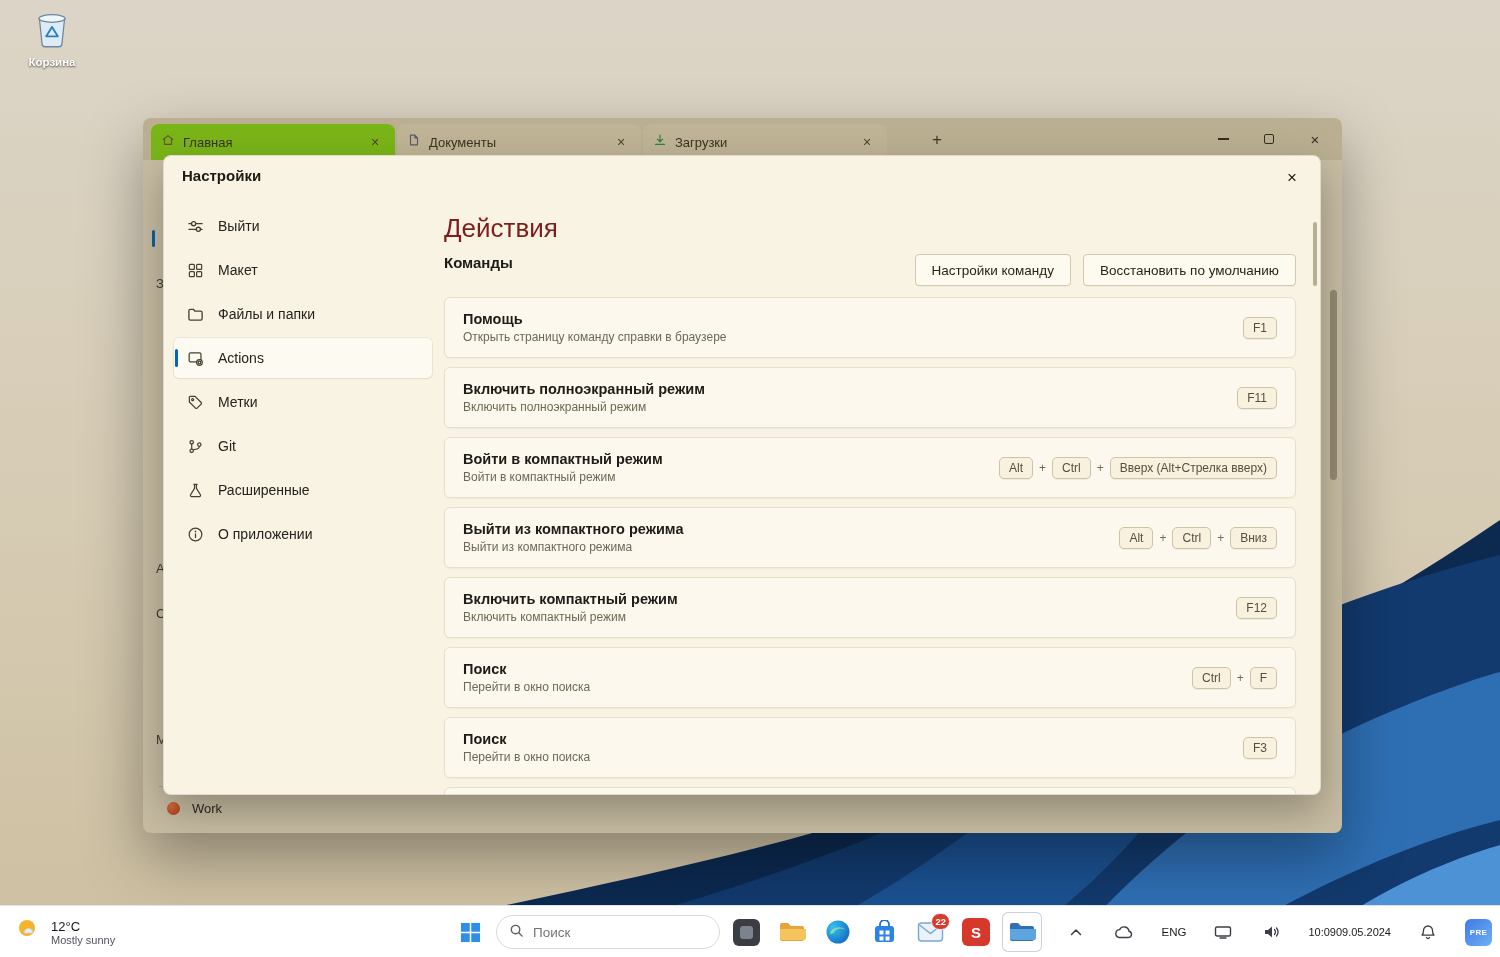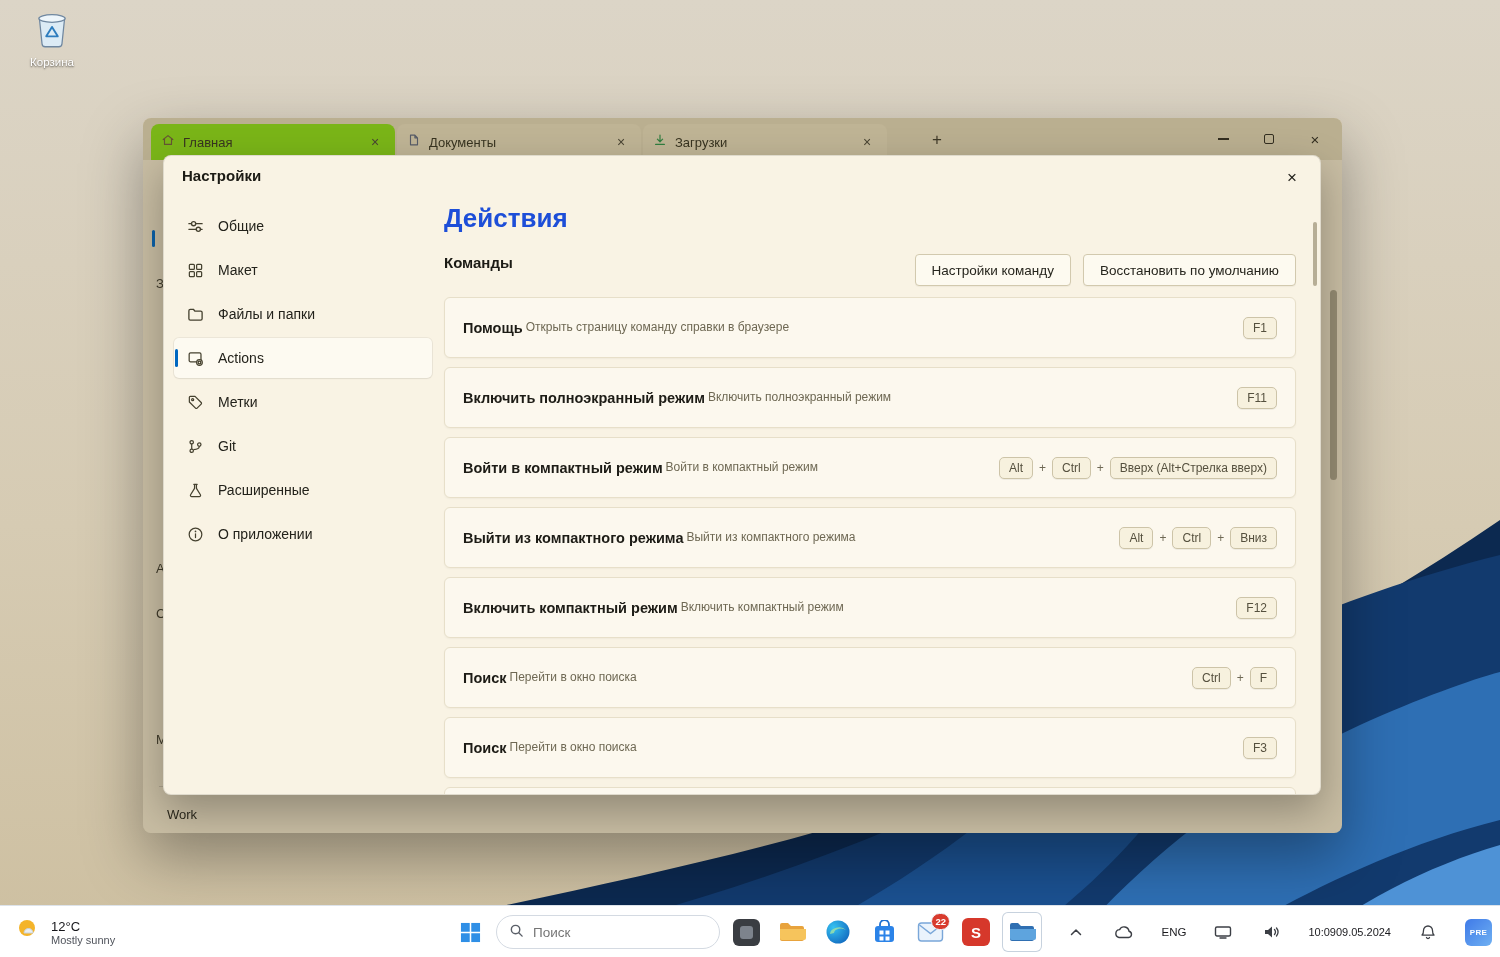--- a/index.html
+++ b/index.html
@@ -11,21 +11,21 @@
     background:#d6cdb9;
   }
   [data-interactable="true"] { cursor:pointer; }
 
   
   .wallpaper { position:absolute; left:0; top:0; z-index:0; }
 
   
   .recycle-bin { position:absolute; left:14px; top:8px; width:76px; text-align:center; z-index:1; }
   .recycle-bin .rb-label { display:block; margin-top:2px; font-size:11.5px; color:#fff;
-    text-shadow:0 1px 2px rgba(0,0,0,.65); }
+    text-shadow:0 1px 2px rgba(0,0,0,.65);font-weight:bold; }
 
   
   .app-window { position:absolute; left:143px; top:118px; width:1199px; height:715px;
     background:#e0d6bc; border-radius:8px; overflow:hidden; z-index:2;
     box-shadow:0 24px 60px rgba(0,0,0,.35); }
 
   .tab-bar { position:absolute; left:0; top:0; right:0; height:42px; background:#d0c5a5; }
   .tab-strip { position:absolute; left:8px; top:6px; display:flex; }
   .tab { width:244px; height:36px; margin-right:2px; border-radius:8px 8px 0 0;
     display:flex; align-items:center; padding:0 10px; gap:8px; background:#d6cbab; }
@@ -41,21 +41,21 @@
   .wc-close-x { font-size:15px; }
 
   
   .behind-accent { position:absolute; left:9px; top:112px; width:3px; height:17px;
     border-radius:2px; background:#0067c0; }
   .bl { position:absolute; left:13px; font-size:13px; color:#3e3a2b; }
 
   .window-footer-divider { position:absolute; left:16px; top:668px; width:256px; height:1px;
     background:rgba(0,0,0,.14); }
   .work-row { position:absolute; left:24px; top:676px; height:28px; display:flex;
-    align-items:center; gap:12px;flex-direction:column; }
+    align-items:center; gap:12px; }
   .work-dot { width:13px; height:13px; border-radius:50%;
     background:radial-gradient(circle at 35% 30%, #f07a3c, #c33a22); }
   .work-label { font-size:13px; color:#28261c; }
 
   .window-scrollbar { position:absolute; left:1187px; top:172px; width:7px; height:190px;
     border-radius:4px; background:#a39a81; }
 
   .scrim { position:absolute; inset:0; background:rgba(74,64,38,.16); z-index:5; pointer-events:none; }
 
   
@@ -68,34 +68,34 @@
 
   .dlg-sidebar { position:absolute; left:10px; top:50px; width:258px; }
   .side-item { position:relative; height:40px; margin-bottom:4px; border-radius:5px;
     display:flex; align-items:center; padding:0 12px; gap:14px; font-size:14px; color:#23221b; }
   .side-item.selected { background:#fdfaf1; box-shadow:0 0 0 1px rgba(0,0,0,.05), 0 1px 2px rgba(0,0,0,.05); }
   .side-item.selected::before { content:""; position:absolute; left:1px; top:11px; width:3px;
     height:18px; border-radius:2px; background:#0067c0; }
   .side-icon { width:18px; height:18px; display:flex; align-items:center; justify-content:center; }
 
   .dlg-content { position:absolute; left:280px; top:0; right:24px; bottom:0; }
-  .page-title { position:absolute; left:0; top:47px; font-size:26px; font-weight:700; color:#1d4ed8; }
+  .page-title { position:absolute; left:0; top:57px; font-size:26px; font-weight:400; color:#7f1d1d; }
   .commands-row { position:absolute; left:0; right:0; top:98px; height:32px;
     display:flex; align-items:flex-start; }
   .section-title { font-size:15px; font-weight:700; color:#1c1b15; }
   .btn { height:32px; padding:0 16px; margin-left:12px; display:flex; align-items:center;
     border:1px solid #d2c9ae; border-radius:4px; background:#fdfaf0; font-size:13.5px; color:#26251d;
     box-shadow:0 1px 1px rgba(0,0,0,.04); white-space:nowrap; }
   .btn-spacer { flex:1; }
 
   .cards { position:absolute; left:0; right:0; top:141px; }
   .card { height:61px; margin-bottom:9px; border:1px solid #e7dfc9; border-radius:6px;
     background:#fcf8ee; display:flex; align-items:center; padding:0 18px;
     box-shadow:0 1px 2px rgba(0,0,0,.04); }
-  .card-text { display:flex; flex-direction:row; gap:3px; min-width:0; }
+  .card-text { display:flex; flex-direction:column; gap:3px; min-width:0; }
   .card-title { font-size:14.5px; font-weight:600; color:#1d1c16; }
   .card-sub { font-size:12px; color:#6e6853; }
   .keys { margin-left:auto; display:flex; align-items:center; gap:6px; }
   .kbd { padding:3px 9px; border:1px solid #cdc4a8; border-radius:5px; background:#f7f1de;
     font-size:12px; color:#55503e; white-space:nowrap; box-shadow:0 1px 0 rgba(0,0,0,.05); }
   .plus { font-size:12px; color:#6f6955; }
   .card-partial { position:absolute; left:0; right:0; top:631px; height:61px;
     border:1px solid #e7dfc9; border-radius:6px; background:#fcf8ee; }
   .dlg-scrollbar { position:absolute; right:3px; top:66px; width:4px; height:64px;
     border-radius:2px; background:#b7ae96; }
@@ -231,21 +231,21 @@
           <span class="side-icon" data-interactable="false">
             <svg viewBox="0 0 18 18" width="17" height="17">
               <g fill="none" stroke="#45412f" stroke-width="1.4" stroke-linecap="round">
                 <line x1="2" y1="6" x2="16" y2="6"></line>
                 <circle cx="7" cy="6" r="2.2" fill="#f9f3e4"></circle>
                 <line x1="2" y1="12" x2="16" y2="12"></line>
                 <circle cx="12" cy="12" r="2.2" fill="#f9f3e4"></circle>
               </g>
             </svg>
           </span>
-          <span data-interactable="false">Общие</span>
+          <span data-interactable="false">Выйти</span>
         </div>
 
 
         <div class="side-item" data-interactable="true">
           <span class="side-icon" data-interactable="false">
             <svg viewBox="0 0 18 18" width="17" height="17">
               <g fill="none" stroke="#45412f" stroke-width="1.3">
                 <rect x="2.5" y="2.5" width="5.3" height="5.3" rx="1"></rect>
                 <rect x="10.2" y="2.5" width="5.3" height="5.3" rx="1"></rect>
                 <rect x="2.5" y="10.2" width="5.3" height="5.3" rx="1"></rect>

